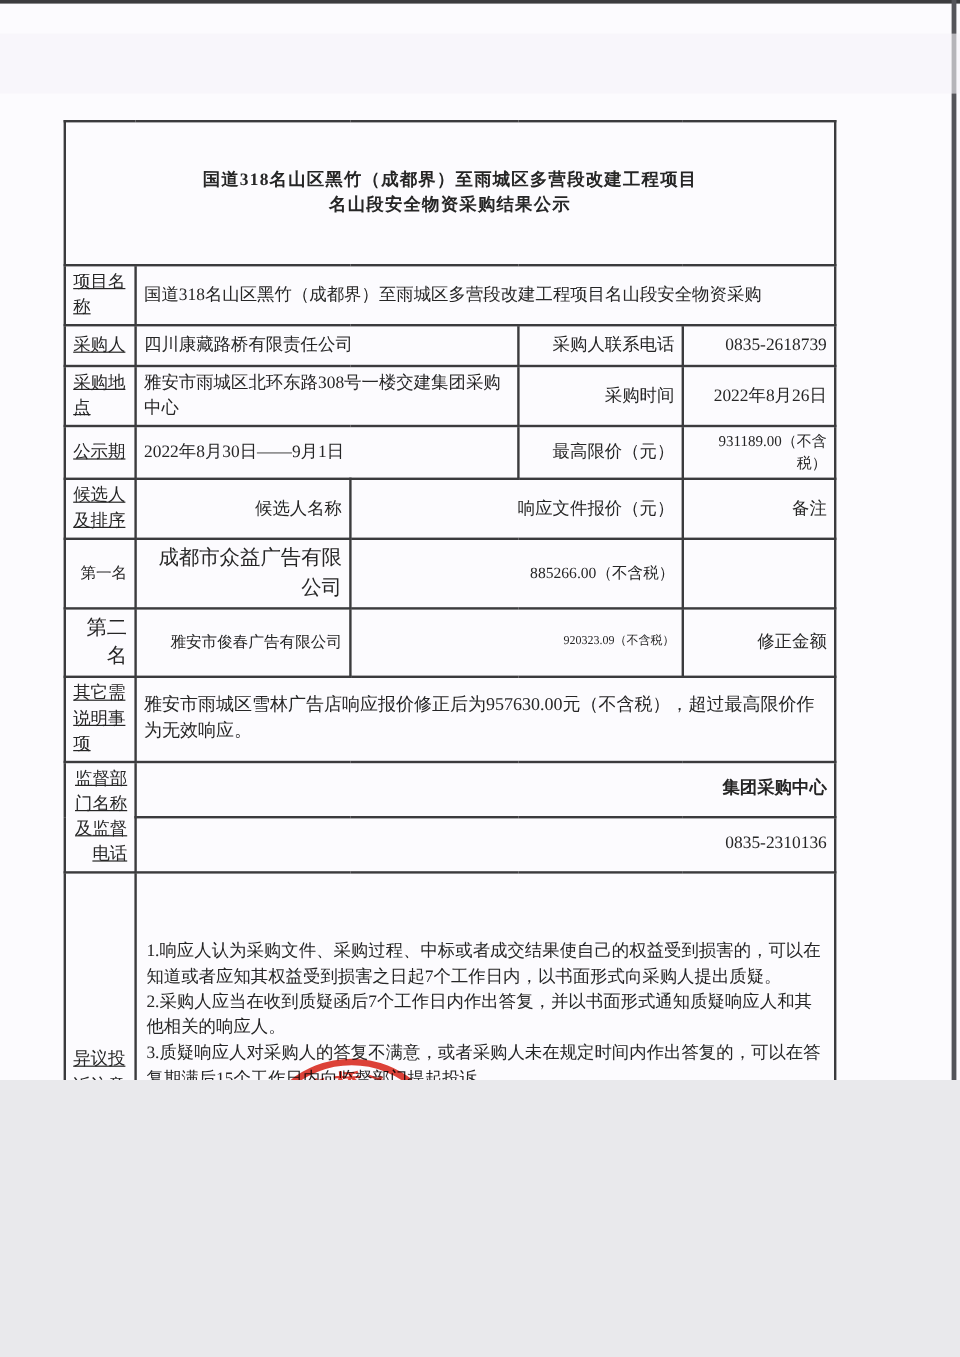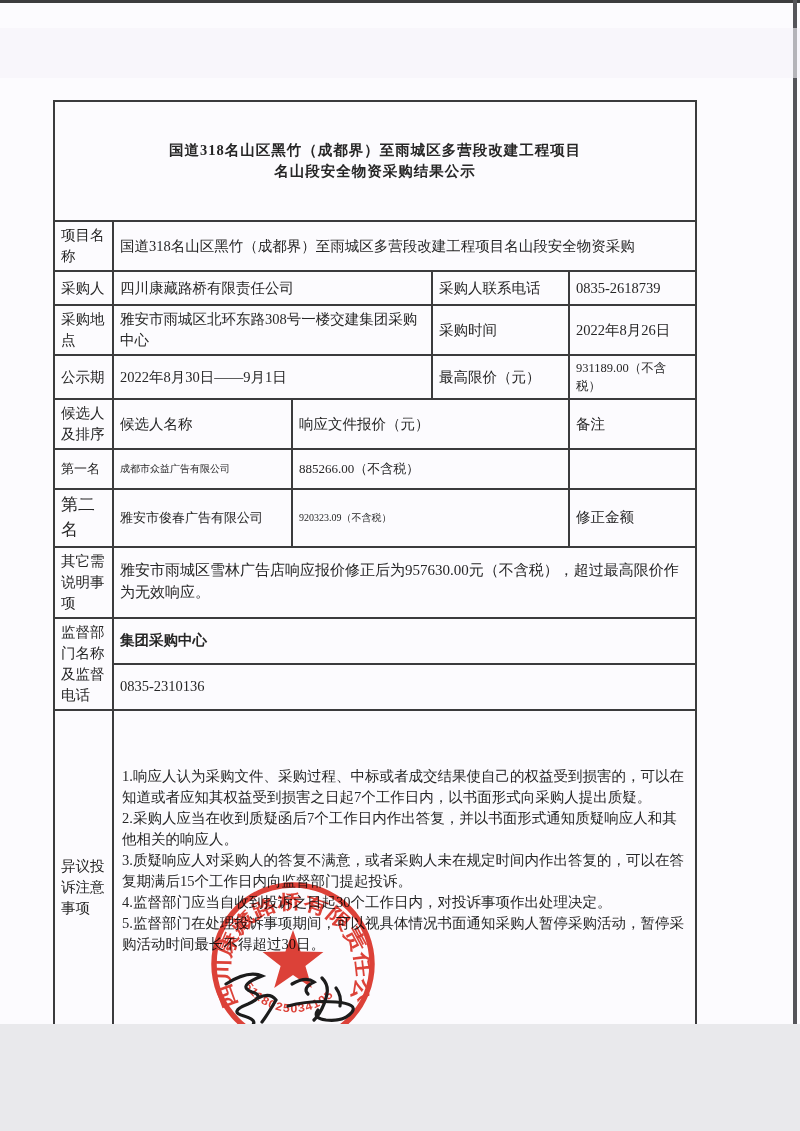--- a/index.html
+++ b/index.html
@@ -2,21 +2,21 @@
 <html><head>
 <meta charset="utf-8">
 <style>
   html,body{margin:0;padding:0;}
   body{
     font-family:"Liberation Serif","DejaVu Serif",serif;
     background:#e9e9ec;
   }
   .page{
     position:relative;
-    width:800px;height:1024px;
+    width:800px;height:900px;
     margin:0 auto;
     background:#fcfbfe;
     overflow:hidden;
     color:#262626;
   }
   .scan-edge-top{
     position:absolute;top:0;left:0;width:800px;height:3px;background:#3c3c3e;
   }
   .scan-edge-right{
     position:absolute;top:0;right:3px;width:4px;height:1131px;background:#55555a;
@@ -42,22 +42,22 @@
     word-break:break-all;
   }
   td.title-cell{
     height:112px;
     text-align:center;
     font-size:23px;
     font-weight:700;
     letter-spacing:1px;
     line-height:1.55;
   }
-  td.lbl{padding:3px 4px;}
-  .ctr{text-align:left;}
+  td.lbl{padding:3px 4px;text-decoration:underline;}
+  .ctr{text-align:right;}
   .r-proj{height:44px;}
   .r-purch{height:34px;}
   .r-loc{height:44px;margin-top:25px;}
   .r-pub{height:29px;}
   .r-candh{height:36px;}
   .r-c1{height:40px;}
   .r-c2{height:46px;}
   .r-other{height:57px;}
   .r-sup{height:34px;}
   .r-obj td{height:288px;}
@@ -129,21 +129,21 @@
 
       <tr class="r-candh">
         <td class="lbl">候选人及排序</td>
         <td class="ctr">候选人名称</td>
         <td colspan="2" class="ctr">响应文件报价（元）</td>
         <td class="ctr">备注</td>
       </tr>
 
       <tr class="r-c1">
         <td class="ctr" style="font-size:13px">第一名</td>
-        <td class="ctr" style="font-size:10px">成都市众益广告有限公司</td>
+        <td class="ctr" style="font-size:17px">成都市众益广告有限公司</td>
         <td colspan="2" class="ctr" style="font-size:13px">885266.00（不含税）</td>
         <td class="ctr"></td>
       </tr>
 
       <tr class="r-c2">
         <td class="ctr" style="font-size:17px">第二名</td>
         <td class="ctr" style="font-size:13px">雅安市俊春广告有限公司</td>
         <td colspan="2" class="ctr" style="font-size:10px">920323.09（不含税）</td>
         <td class="ctr">修正金额</td>
       </tr>

